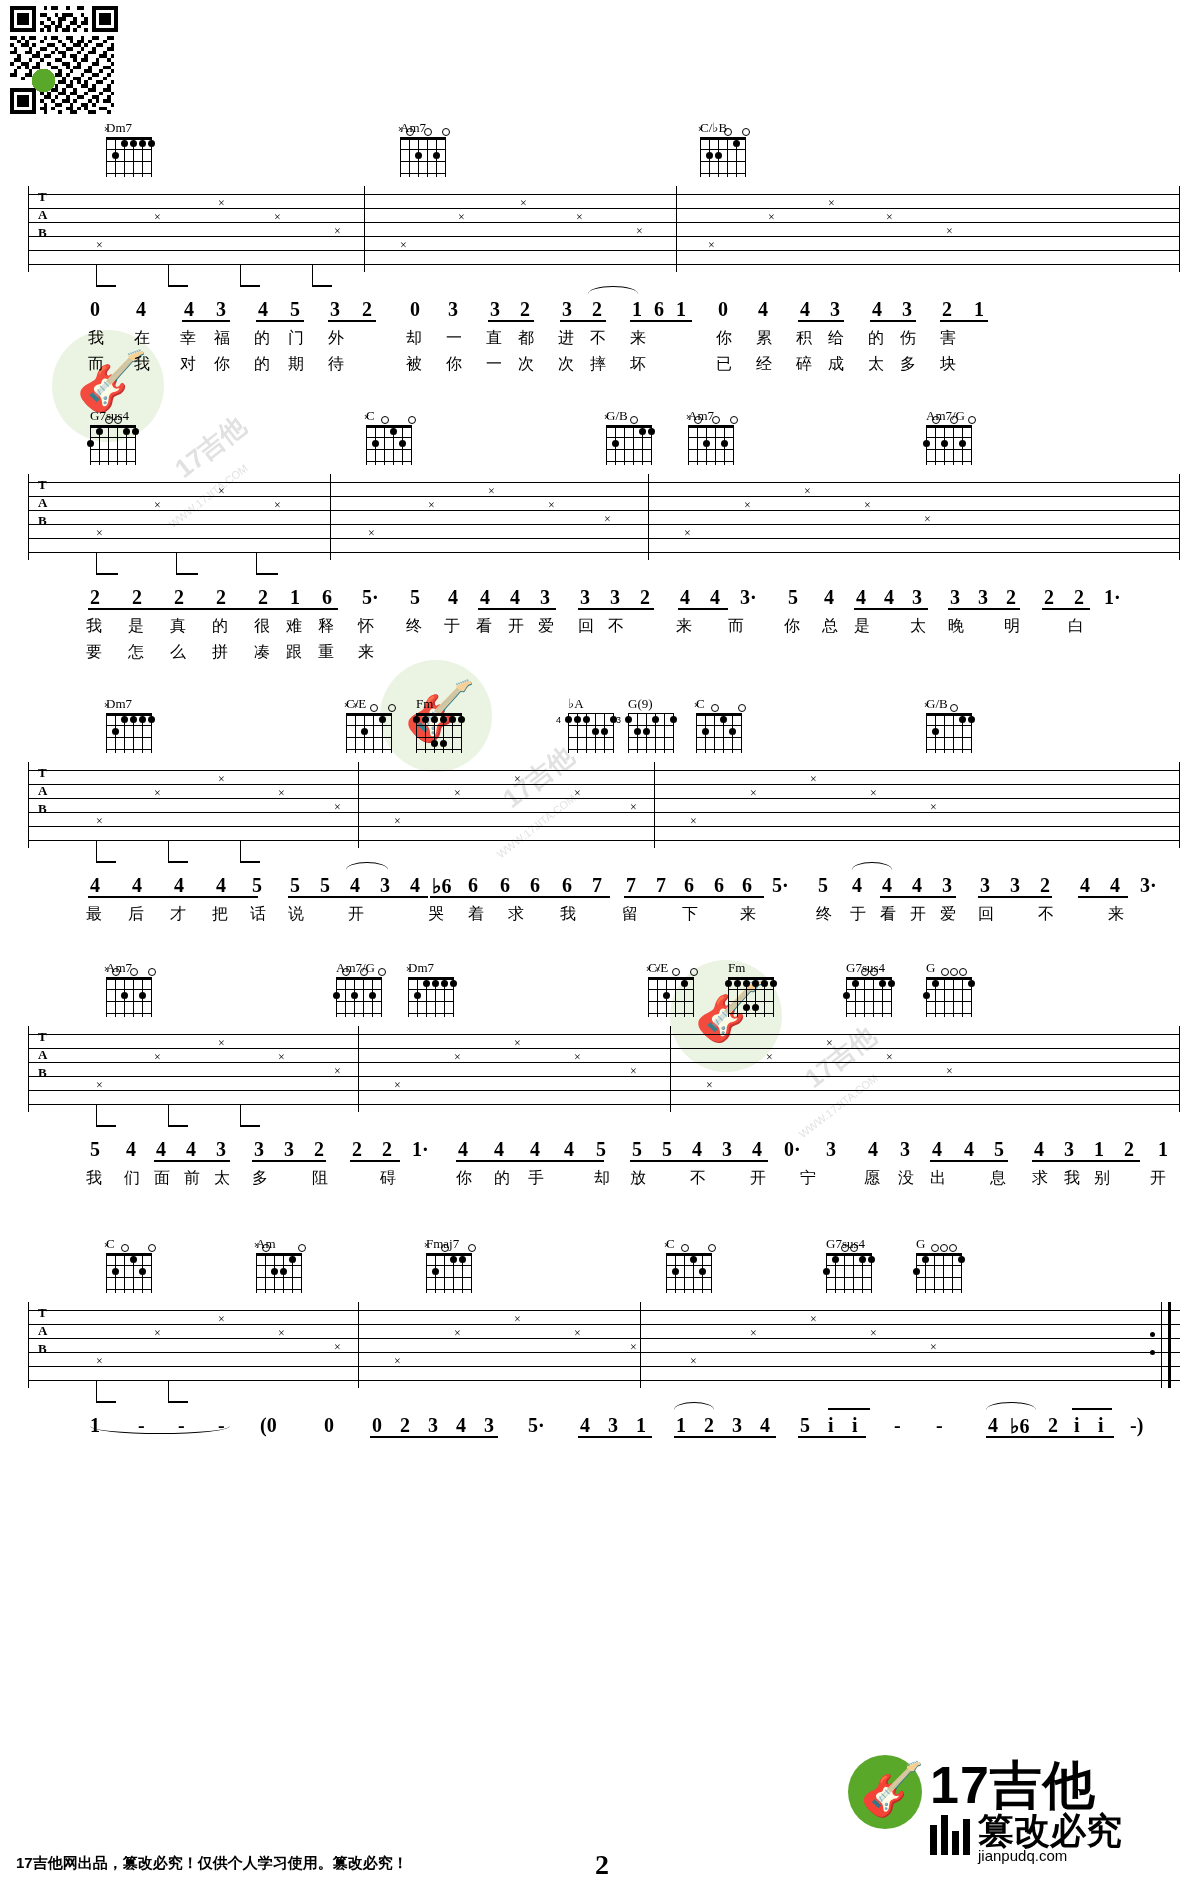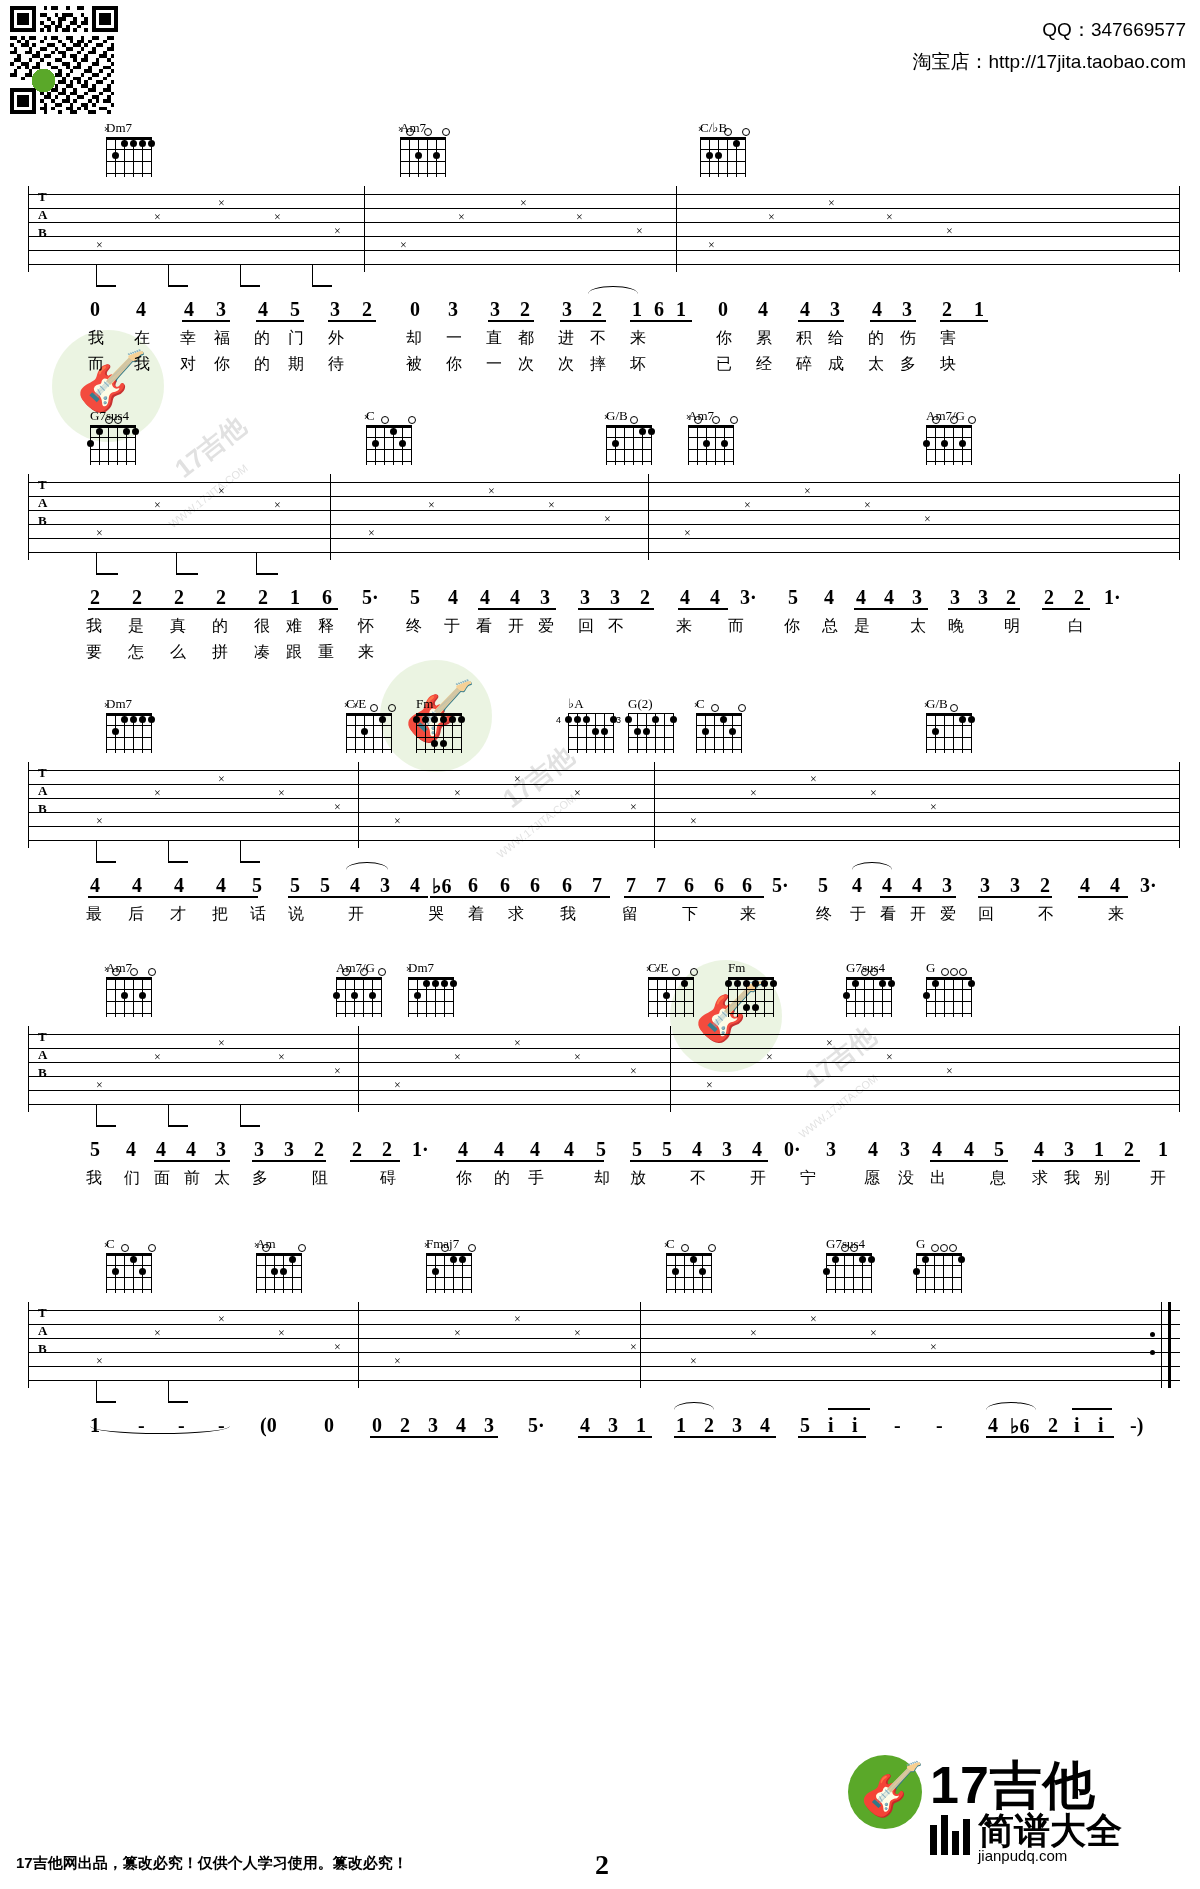--- a/index.html
+++ b/index.html
@@ -258,24 +258,20 @@
         <rect x="9" y="28" width="1" height="1"></rect>
           <rect x="13" y="28" width="1" height="1"></rect>
           <rect x="16" y="28" width="2" height="1"></rect>
           <rect x="21" y="28" width="2" height="1"></rect>
           <rect x="26" y="28" width="1" height="1"></rect>
       </g>
       <circle cx="9" cy="20" r="3.2" fill="#5aa829"></circle>
     </svg>
   </div>
 
-  <div class="hdr-right">
-    <div>QQ：347669577</div>
-    <div>淘宝店：http://17jita.taobao.com</div>
-  </div>
 
   <div class="wm" style="left:52px;top:330px;width:112px;height:112px;"></div>
   <div class="wm-guitar" style="left:76px;top:352px;">🎸</div>
   <div class="wm-txt" style="left:170px;top:430px;">17吉他</div>
   <div class="wm-sub" style="left:160px;top:490px;">WWW.17JITA.COM</div>
 
   <div class="wm" style="left:380px;top:660px;width:112px;height:112px;"></div>
   <div class="wm-guitar" style="left:404px;top:682px;">🎸</div>
   <div class="wm-txt" style="left:498px;top:760px;">17吉他</div>
   <div class="wm-sub" style="left:488px;top:820px;">WWW.17JITA.COM</div>
@@ -774,21 +770,21 @@
           <div class="v" style="left:45px"></div>
         <div class="dot" style="left:-3px;top:3px"></div>
           <div class="dot" style="left:6px;top:3px"></div>
           <div class="dot" style="left:15px;top:3px"></div>
         <div class="dot" style="left:24px;top:15px"></div>
           <div class="dot" style="left:33px;top:15px"></div>
           <div class="dot" style="left:42px;top:3px"></div>
       </div>
     </div>
     <div class="chordbox" style="left:600px;top:0;">
-      <div class="cname">G(2)</div>
+      <div class="cname">G(9)</div>
       <div class="grid">
         <div class="fretno" style="top:2px">3</div>
         <div class="h" style="top:0"></div>
           <div class="h" style="top:12px"></div>
           <div class="h" style="top:24px"></div>
           <div class="h" style="top:36px"></div>
         <div class="v" style="left:0"></div>
           <div class="v" style="left:9px"></div>
           <div class="v" style="left:18px"></div>
           <div class="v" style="left:27px"></div>
@@ -1422,17 +1418,17 @@
   <div class="logo">
     <div class="circle"></div>
     <div class="gtr">🎸</div>
     <div class="t17">17吉他</div>
     <div class="bars">
       <i style="left:0;height:30px"></i>
         <i style="left:11px;height:40px"></i>
       <i style="left:22px;height:24px"></i>
         <i style="left:33px;height:36px"></i>
     </div>
-    <div class="t2">简谱大全</div>
+    <div class="t2">篡改必究</div>
     <div class="t3">jianpudq.com</div>
   </div>
 
 </div>
 
 </body></html>

